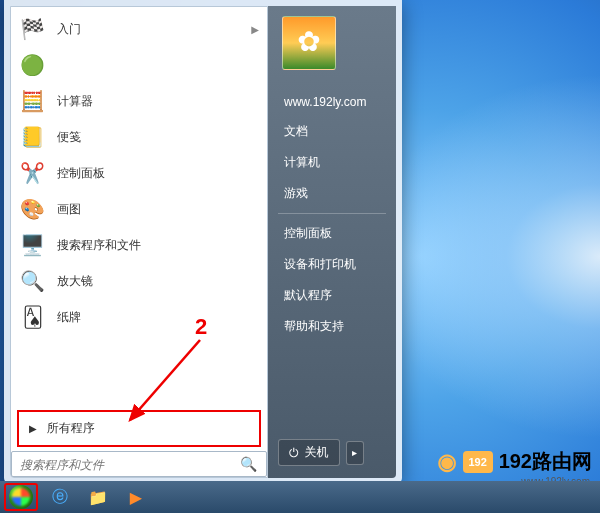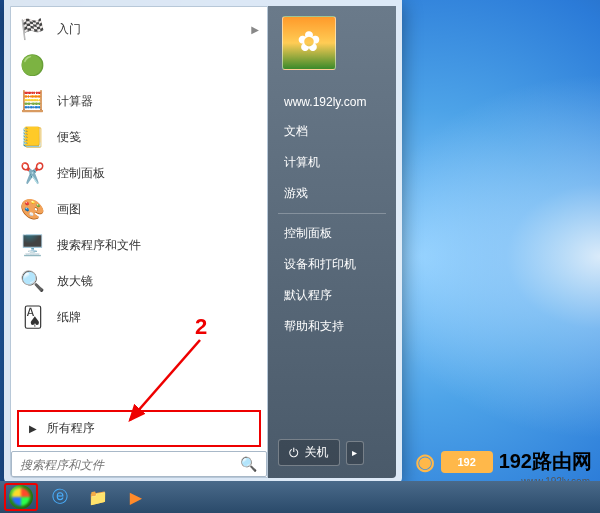--- a/index.html
+++ b/index.html
@@ -149,21 +149,21 @@
       pointer-events: none;
     }
     .arrow-svg { position: absolute; pointer-events: none; }
     .watermark {
       position: absolute; right: 8px; bottom: 38px;
       display: flex; align-items: center; gap: 6px;
       color: #000; font-weight: bold; font-size: 20px;
       background: rgba(255,255,255,0.0);
     }
     .wm-badge {
-      width: 52px; height: 22px;
+      width: 30px; height: 22px;
       background: #ffb84a; border-radius: 4px;
       display: flex; align-items: center; justify-content: center;
       font-size: 11px; color: #fff;
     }
     .wm-sub { position: absolute; right: 10px; bottom: 26px; font-size: 10px; color: #555; }
   </style>
 </head>
 <body>
 
 <div class="desktop-bg"></div>

